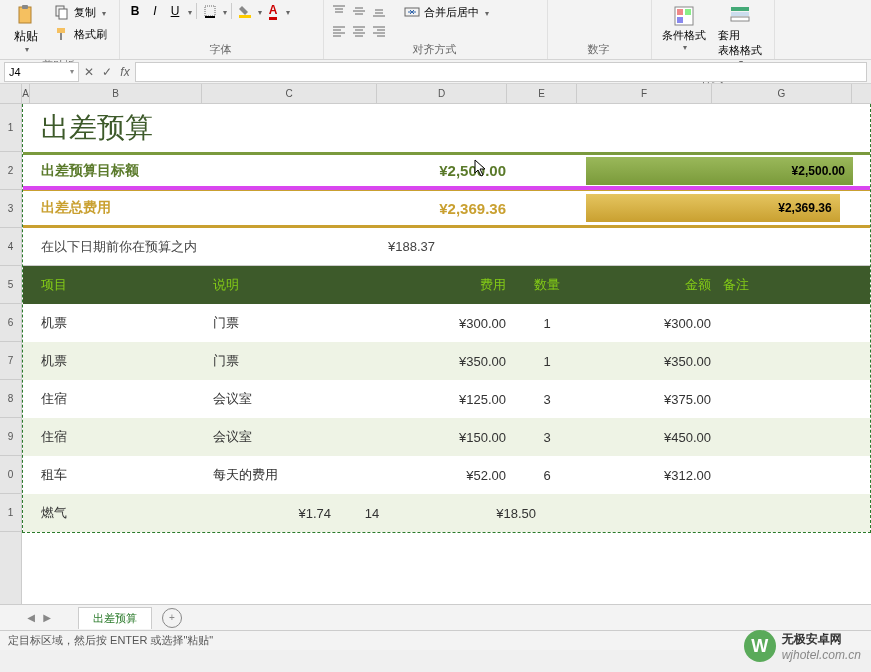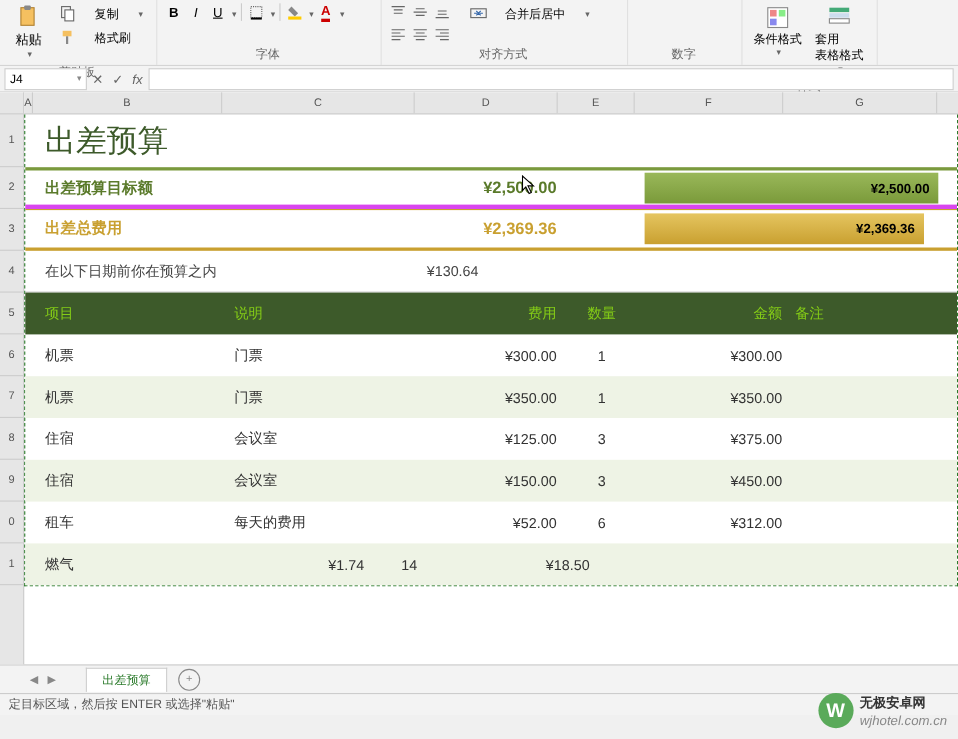--- a/index.html
+++ b/index.html
@@ -4,21 +4,21 @@
   <style>
     * { box-sizing: border-box; margin: 0; padding: 0; }
     body { font-family: "Microsoft YaHei", Arial, sans-serif; font-size: 12px; background: #f0f0f0; overflow: hidden; }
     
     .ribbon { background: #f3f3f3; border-bottom: 1px solid #d4d4d4; height: 60px; display: flex; padding: 0 4px; gap: 4px; }
     .ribbon-group { display: flex; flex-direction: column; justify-content: space-between; padding: 2px 8px 2px 2px; border-right: 1px solid #e0e0e0; }
     .ribbon-group-content { display: flex; align-items: flex-start; gap: 4px; flex: 1; }
     .ribbon-group-label { font-size: 11px; text-align: center; color: #666; padding-top: 2px; }
     .ribbon-btn { display: flex; flex-direction: column; align-items: center; padding: 2px 4px; cursor: pointer; border-radius: 2px; }
     .ribbon-btn-large { min-width: 40px; }
-    .ribbon-btn-small { flex-direction: row; gap: 16px; align-items: center; font-size: 11px; }
+    .ribbon-btn-small { flex-direction: row; gap: 4px; align-items: center; font-size: 11px; }
     .ribbon-icon { width: 16px; height: 16px; display: inline-block; }
     .ribbon-icon-large { width: 24px; height: 24px; }
     .ribbon-col { display: flex; flex-direction: column; gap: 2px; }
     .ribbon-row { display: flex; gap: 2px; align-items: center; }
     .font-btn { width: 18px; height: 18px; display: flex; align-items: center; justify-content: center; font-size: 12px; cursor: pointer; }
     .dropdown-arrow::after { content: "▾"; font-size: 8px; margin-left: 2px; color: #666; }
     
     .namebox-row { background: #f3f3f3; height: 24px; border-bottom: 1px solid #d4d4d4; display: flex; align-items: center; padding: 0 4px; gap: 2px; }
     .name-box { width: 75px; height: 20px; background: white; border: 1px solid #ccc; font-size: 11px; padding: 0 4px; display: flex; align-items: center; }
     .fx-btn { width: 16px; height: 16px; display: flex; align-items: center; justify-content: center; cursor: pointer; color: #666; }
@@ -310,21 +310,21 @@
         <div class="cell bar-cell" style="width:275px">
           <div class="gold-bar">
               <span>¥2,369.36</span>
             </div>
         </div>
       </div>
 
       <div class="data-row remaining-row">
         <div class="cell col-a"></div>
         <div class="cell col-b" style="width:347px">在以下日期前你在预算之内</div>
-        <div class="cell col-d">¥130.64</div>
+        <div class="cell col-d">¥188.37</div>
       </div>
 
       <div class="data-row header-row">
         <div class="cell col-a"></div>
         <div class="cell col-b">项目</div>
         <div class="cell col-c">说明</div>
         <div class="cell col-d num-cell">费用</div>
         <div class="cell col-e center-cell">数量</div>
         <div class="cell col-f num-cell">金额</div>
         <div class="cell col-g">备注</div>

